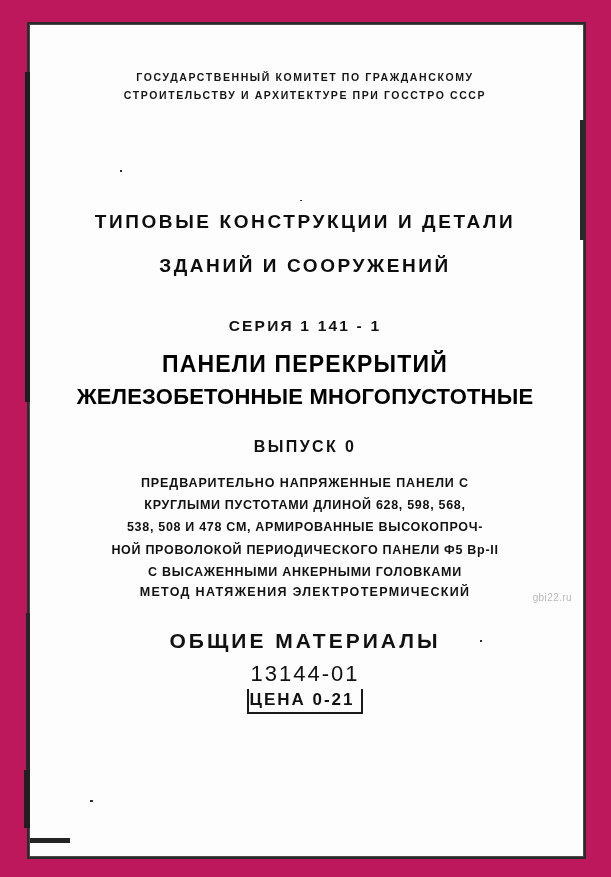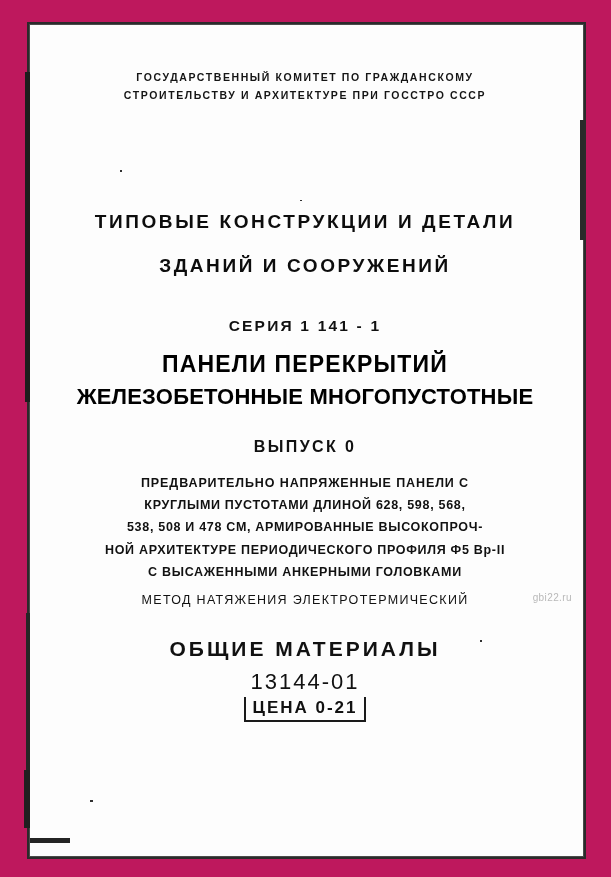--- a/index.html
+++ b/index.html
@@ -151,23 +151,23 @@
   .desc .l {
     display: block;
     white-space: nowrap;
   }
   .desc .l.wide {
     letter-spacing: 0.9px;
     text-align: center;
   }
 
   .method {
-    margin-top: 10px;
+    margin-top: 2px;
     font-size: 12.5px;
-    font-weight: normal;
+    font-weight: bold;
     letter-spacing: 1.3px;
   }
 
   
   .general {
     margin-top: 30px;
     font-size: 21px;
     font-weight: bold;
     letter-spacing: 3px;
   }
@@ -179,21 +179,21 @@
     font-family: "Liberation Sans", sans-serif;
   }
   .price {
     margin-top: 2px;
     font-size: 17px;
     font-weight: bold;
     letter-spacing: 2px;
   }
   .stamp-box {
     display: inline-block;
-    padding: 1px 6px 2px 6px;
+    padding: 1px 6px 2px 0;
     border: 2px solid #1a1a1a;
     border-top: none;
   }
   .code-wrap {
     display: inline-block;
     position: relative;
   }
 
   
   .watermark {
@@ -243,21 +243,21 @@
 
     <div class="subject-1">ПАНЕЛИ  ПЕРЕКРЫТИЙ</div>
     <div class="subject-2">ЖЕЛЕЗОБЕТОННЫЕ МНОГОПУСТОТНЫЕ</div>
 
     <div class="issue">ВЫПУСК  0</div>
 
     <div class="desc">
       <span class="l wide">ПРЕДВАРИТЕЛЬНО     НАПРЯЖЕННЫЕ   ПАНЕЛИ   С</span>
       <span class="l">КРУГЛЫМИ   ПУСТОТАМИ   ДЛИНОЙ 628, 598, 568,</span>
       <span class="l">538, 508  И  478 СМ, АРМИРОВАННЫЕ  ВЫСОКОПРОЧ-</span>
-      <span class="l">НОЙ АРХИТЕКТУРЕ ПЕРИОДИЧЕСКОГО ПРОФИЛЯ Ф5 Вр-II</span>
+      <span class="l">НОЙ ПРОВОЛОКОЙ ПЕРИОДИЧЕСКОГО ПАНЕЛИ Ф5 Вр-II</span>
       <span class="l">С ВЫСАЖЕННЫМИ  АНКЕРНЫМИ   ГОЛОВКАМИ</span>
     </div>
 
     <div class="method">МЕТОД  НАТЯЖЕНИЯ  ЭЛЕКТРОТЕРМИЧЕСКИЙ</div>
 
     <div class="general">ОБЩИЕ  МАТЕРИАЛЫ</div>
 
     <div class="code-wrap">
       <div class="code">13144-01</div>
       <div class="price">

